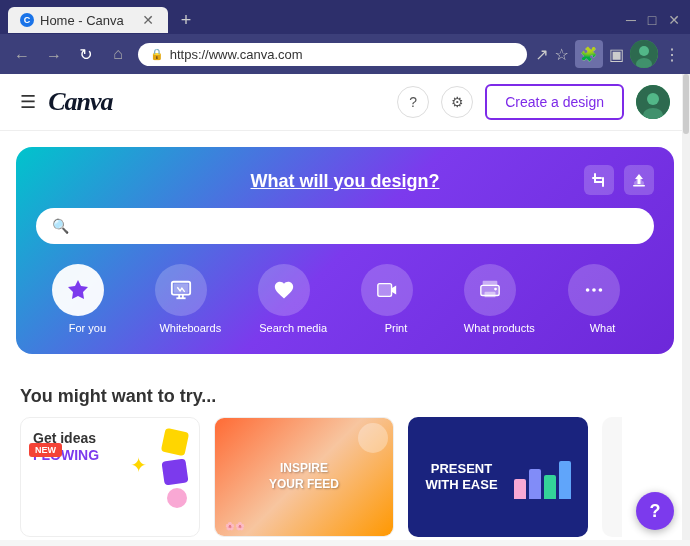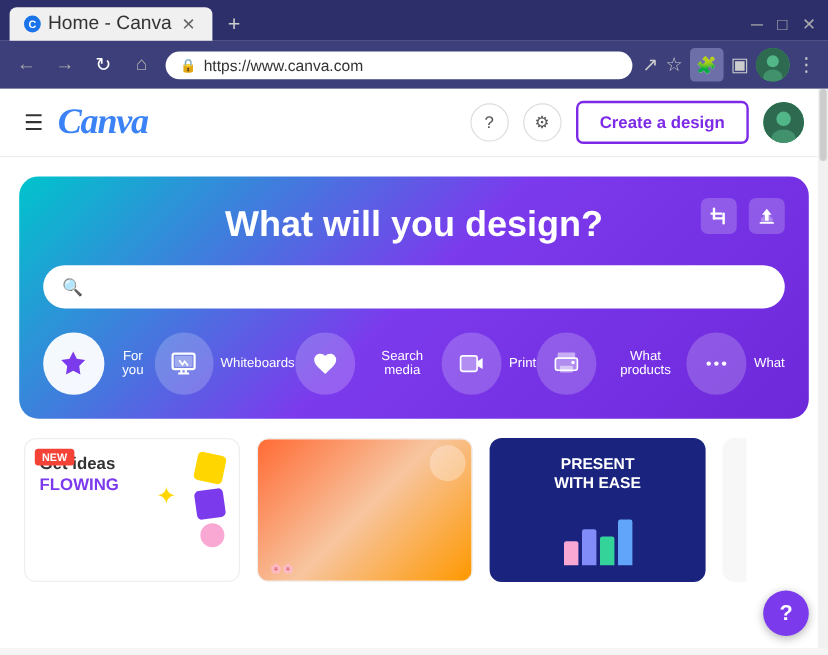--- a/index.html
+++ b/index.html
@@ -13,21 +13,21 @@
       display: flex; align-items: center; gap: 6px;
       background: #f0f0f0; border-radius: 6px 6px 0 0;
       padding: 5px 12px; font-size: 12px; color: #333;
       min-width: 160px; max-width: 200px;
     }
     .tab-favicon {
       width: 14px; height: 14px; border-radius: 50%;
       background: #1a73e8; display: flex; align-items: center; justify-content: center;
       font-size: 9px; color: white; font-weight: bold;
     }
-    .tab-title { flex: 1; font-size: 16px; white-space: nowrap; overflow: hidden; text-overflow: ellipsis; }
+    .tab-title { flex: 1; font-size: 13px; white-space: nowrap; overflow: hidden; text-overflow: ellipsis; }
     .tab-close {
       font-size: 14px; color: #666; cursor: pointer; width: 16px; height: 16px;
       display: flex; align-items: center; justify-content: center; border-radius: 50%;
     }
     .new-tab-btn {
       width: 28px; height: 28px; display: flex; align-items: center; justify-content: center;
       color: #ccc; font-size: 18px; cursor: pointer; border-radius: 50%;
     }
     .tab-bar-right {
       margin-left: auto; display: flex; align-items: center; gap: 8px;
@@ -74,49 +74,50 @@
       background: #fff; height: calc(546px - 80px); overflow-y: auto; position: relative;
     }
 
     
     .canva-header {
       display: flex; align-items: center; padding: 10px 20px;
       background: #fff; border-bottom: 1px solid #eee;
     }
     .hamburger { font-size: 18px; color: #333; cursor: pointer; margin-right: 12px; }
     .canva-logo {
-      font-size: 30px; font-weight: 700; color: #3b82f6;
+      font-size: 26px; font-weight: 700; color: #0f172a;
       font-family: 'Georgia', serif; font-style: italic; letter-spacing: -1px;
     }
     .header-actions { margin-left: auto; display: flex; align-items: center; gap: 12px; }
     .help-btn, .settings-btn {
       width: 32px; height: 32px; border-radius: 50%; border: 1px solid #ddd;
       display: flex; align-items: center; justify-content: center;
       font-size: 14px; cursor: pointer; color: #555;
     }
     .create-btn {
       padding: 8px 18px; border: 2px solid #7d2ae8; border-radius: 6px;
-      color: #7d2ae8; font-weight: 700; font-size: 14px; cursor: pointer;
+      color: #7d2ae8; font-weight: 400; font-size: 14px; cursor: pointer;
       background: #fff;
     }
     .user-avatar {
       width: 34px; height: 34px; border-radius: 50%; overflow: hidden;
       background: linear-gradient(135deg, #2d8a4e, #26a069);
       cursor: pointer;
     }
 
     
     .hero-section {
       margin: 16px; border-radius: 16px;
       background: linear-gradient(135deg, #00c4cc 0%, #7c3aed 50%, #6d28d9 100%);
       padding: 24px 20px 20px; position: relative;
     }
     .hero-title {
-      text-align: center; font-size: 30px; font-weight: 700; color: #fff;
+      text-align: center; font-size: 18px; font-weight: 700; color: #fff;
       margin-bottom: 16px;
+      text-decoration: underline;
     }
     .hero-icons-top {
       position: absolute; top: 18px; right: 20px;
       display: flex; gap: 10px;
     }
     .hero-icon-btn {
       width: 30px; height: 30px; border-radius: 6px;
       background: rgba(255,255,255,0.2); display: flex; align-items: center;
       justify-content: center; color: white; font-size: 14px; cursor: pointer;
     }
@@ -125,21 +126,21 @@
       display: flex; align-items: center; padding: 10px 16px; gap: 8px;
       margin-bottom: 20px;
     }
     .search-icon { font-size: 14px; color: #888; }
     .search-input { flex: 1; font-size: 14px; color: #999; border: none; outline: none; background: transparent; }
 
     .category-icons {
       display: flex; gap: 0; justify-content: space-around;
     }
     .category-item {
-      display: flex; flex-direction: row; align-items: center; gap: 6px;
+      display: flex; flex-direction: column; gap: 6px;
       cursor: pointer; min-width: 70px;
     }
     .cat-icon {
       width: 52px; height: 52px; border-radius: 50%;
       background: rgba(255,255,255,0.2); display: flex; align-items: center;
       justify-content: center; font-size: 22px; color: white;
     }
     .cat-icon.active { background: rgba(255,255,255,0.95); }
     .cat-icon.active svg, .cat-icon.active .cat-emoji { color: #6d28d9; }
     .cat-label { font-size: 11px; color: #fff; text-align: center; font-weight: 500; }
@@ -155,38 +156,38 @@
     .design-card {
       width: 180px; min-width: 180px; height: 120px; border-radius: 10px;
       overflow: hidden; position: relative; cursor: pointer;
       background: #f0f0f0; flex-shrink: 0;
     }
     .card-1 { background: #fff; border: 1px solid #eee; }
     .card-2 { background: #fff; border: 1px solid #eee; }
     .card-3 { background: #1a237e; }
 
     .new-badge {
-      position: absolute; top: 8px; left: 8px;
+      position: absolute; top: 25px; left: 8px;
       background: #f44336; color: white; font-size: 9px; font-weight: 700;
       padding: 2px 6px; border-radius: 3px;
     }
 
     .card-1-content {
       display: flex; height: 100%; 
       padding: 12px;
     }
     .card-1-left { flex: 1; }
     .card-1-shapes { display: flex; flex-direction: column; gap: 4px; align-items: flex-end; }
     .shape-sq { width: 24px; height: 24px; border-radius: 4px; }
     .shape-yellow { background: #ffd600; }
     .shape-purple { background: #7c3aed; }
 
     .card-3-content {
       display: flex; height: 100%; align-items: center; justify-content: center;
-      flex-direction: column; gap: 16px;
+      flex-direction: row; gap: 16px;
     }
 
     
     .page-content::-webkit-scrollbar { width: 6px; }
     .page-content::-webkit-scrollbar-track { background: #f1f1f1; }
     .page-content::-webkit-scrollbar-thumb { background: #ccc; border-radius: 3px; }
 
     
     .help-fab {
       position: absolute; bottom: 16px; right: 16px;
@@ -360,20 +361,21 @@
             <circle cx="5" cy="12" r="2" fill="white"></circle>
             <circle cx="12" cy="12" r="2" fill="white"></circle>
             <circle cx="19" cy="12" r="2" fill="white"></circle>
           </svg>
         </div>
         <span class="cat-label">What</span>
       </div>
     </div>
   </div>
 
+  <div class="section-title">You might want to try...</div>
 
   <div class="card-row">
 
     <div class="design-card card-1" style="position:relative;">
       <div class="new-badge">NEW</div>
       <div class="card-1-content">
         <div class="card-1-left">
           <div style="font-size:14px;font-weight:800;color:#333;line-height:1.2;">
             Get ideas<br><span style="color:#7c3aed;">FLOWING</span>
           </div>
@@ -382,20 +384,23 @@
           <div class="shape-sq shape-yellow" style="transform:rotate(12deg);margin-bottom:2px;"></div>
           <div class="shape-sq shape-purple" style="transform:rotate(-8deg);"></div>
           <div style="width:20px;height:20px;border-radius:50%;background:#f9a8d4;"></div>
         </div>
       </div>
       <div style="position:absolute;top:35px;right:52px;color:#ffd600;font-size:20px;">✦</div>
     </div>
 
     <div class="design-card card-2" style="position:relative;overflow:hidden;">
       <div style="width:100%;height:100%;background:linear-gradient(135deg,#ff6b35,#f7c59f,#ff9800);display:flex;align-items:center;justify-content:center;position:relative;">
+        <div style="text-align:center;">
+          <div style="font-size:12px;font-weight:800;color:white;text-shadow:1px 1px 2px rgba(0,0,0,0.3);line-height:1.3;">INSPIRE<br>YOUR FEED</div>
+        </div>
         <div style="position:absolute;top:5px;right:5px;width:30px;height:30px;background:rgba(255,255,255,0.3);border-radius:50%;"></div>
         <div style="position:absolute;bottom:5px;left:10px;font-size:8px;color:rgba(255,255,255,0.7);">🌸🌸</div>
       </div>
     </div>
 
     <div class="design-card card-3">
       <div class="card-3-content">
         <div style="color:white;font-size:13px;font-weight:800;text-align:center;line-height:1.2;z-index:1;">PRESENT<br>WITH EASE</div>
         <div style="display:flex;align-items:flex-end;gap:3px;margin-top:6px;">
           <div style="width:12px;height:20px;background:#f9a8d4;border-radius:2px 2px 0 0;"></div>

